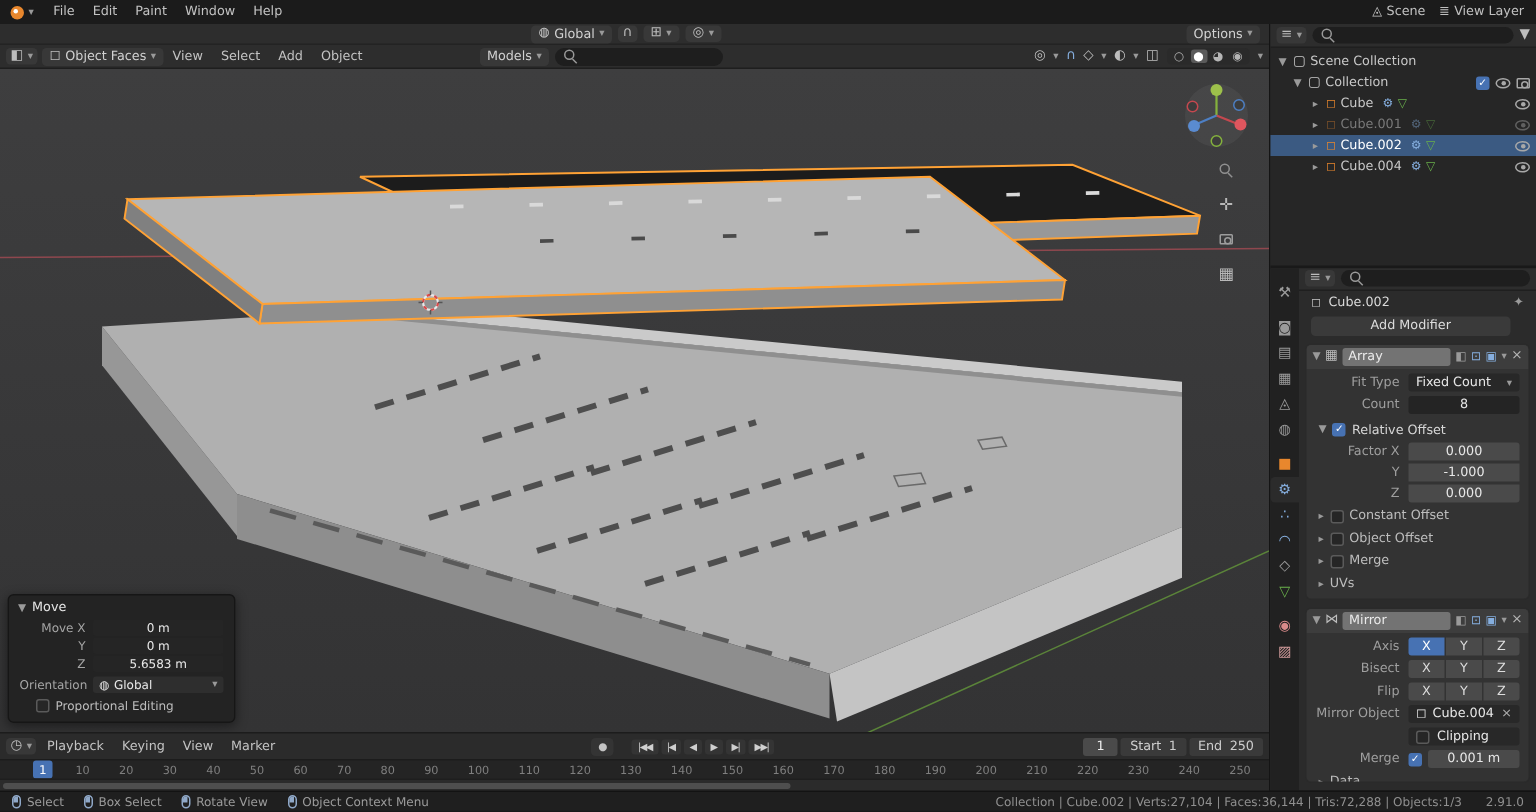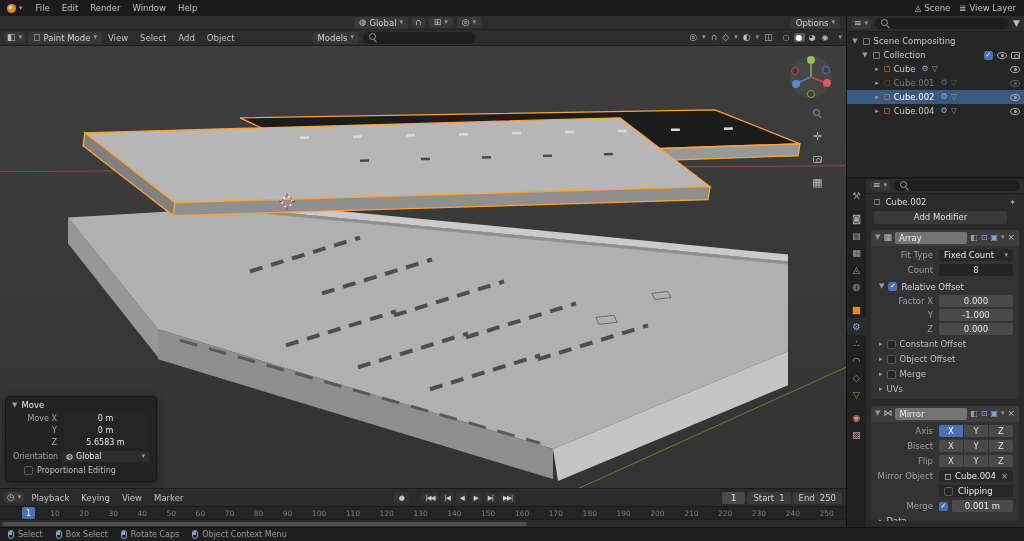--- a/index.html
+++ b/index.html
@@ -155,21 +155,21 @@
 
 <div class="app">
 
   <div class="topbar">
     <div class="blender-chip">
       <span class="blender-dot"></span>
       <span class="caret">▾</span>
     </div>
     <div class="menu">File</div>
     <div class="menu">Edit</div>
-    <div class="menu">Render</div>
+    <div class="menu">Paint</div>
     <div class="menu">Window</div>
     <div class="menu">Help</div>
     <div class="topbar-right">
       <span class="tb-chip">
         <span class="ico">◬</span>
         <span>Scene</span>
       </span>
       <span class="tb-chip">
         <span class="ico">≣</span>
         <span>View Layer</span>
@@ -207,21 +207,21 @@
         </div>
       </div>
 
       <div class="row2">
         <span class="chip icon-only">
           <span class="hicon">◧</span>
           <span class="caret">▾</span>
         </span>
         <span class="chip" style="margin-left:3px;">
           <span class="hicon">◻</span>
-          <span>Paint Mode</span>
+          <span>Object Faces</span>
           <span class="caret">▾</span>
         </span>
         <span class="menu">View</span>
         <span class="menu">Select</span>
         <span class="menu">Add</span>
         <span class="menu">Object</span>
         <div class="row2-center">
           <span class="chip">
             <span>Models</span>
             <span class="caret">▾</span>
@@ -437,21 +437,21 @@
           <span class="searchbox">
             <span class="icon-search"></span>
             <input value="" style="">
           </span>
           <span class="hicon">▼</span>
         </div>
         <div class="out-body">
           <div class="out-row" style="padding-left:4px;">
             <span class="caret">▼</span>
             <span class="ico ico-collection">▢</span>
-            <span class="out-label">Scene Compositing</span>
+            <span class="out-label">Scene Collection</span>
           </div>
           <div class="out-row" style="padding-left:14px;">
             <span class="caret">▼</span>
             <span class="ico ico-collection">▢</span>
             <span class="out-label">Collection</span>
             <span class="out-right">
               <span class="cb checked">
                   <span>✓</span>
                 </span>
               <span class="icon-eye"></span>
@@ -690,21 +690,25 @@
     <span class="sb-item">
       <span class="icon-mouse"></span>
       <span>Select</span>
     </span>
     <span class="sb-item">
       <span class="icon-mouse"></span>
       <span>Box Select</span>
     </span>
     <span class="sb-item">
       <span class="icon-mouse"></span>
-      <span>Rotate Caps</span>
+      <span>Rotate View</span>
     </span>
     <span class="sb-item">
       <span class="icon-mouse"></span>
       <span>Object Context Menu</span>
     </span>
+    <span class="sb-right">
+      <span>Collection | Cube.002 | Verts:27,104 | Faces:36,144 | Tris:72,288 | Objects:1/3</span>
+      <span>2.91.0</span>
+    </span>
   </div>
 
 </div>
 
 </body></html>

